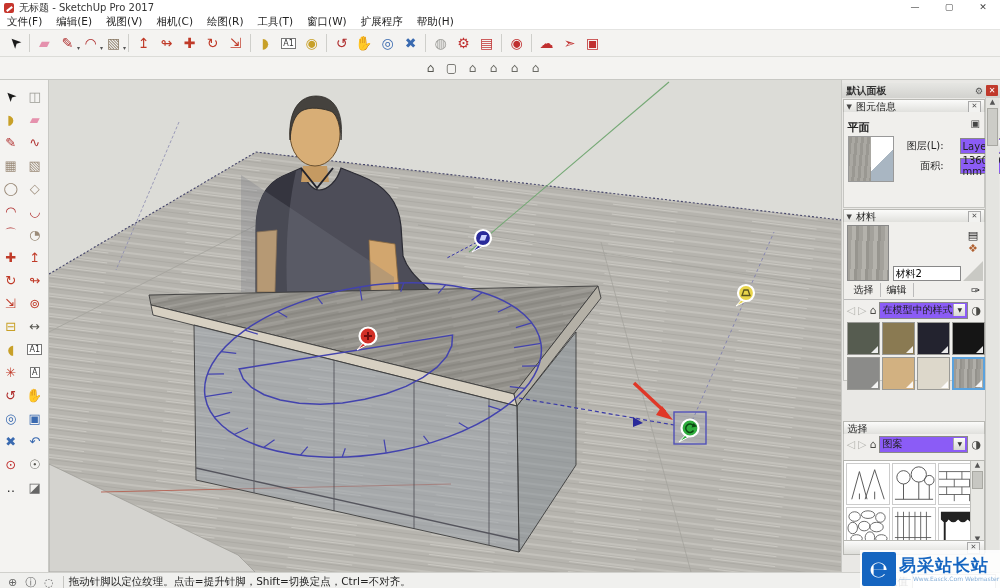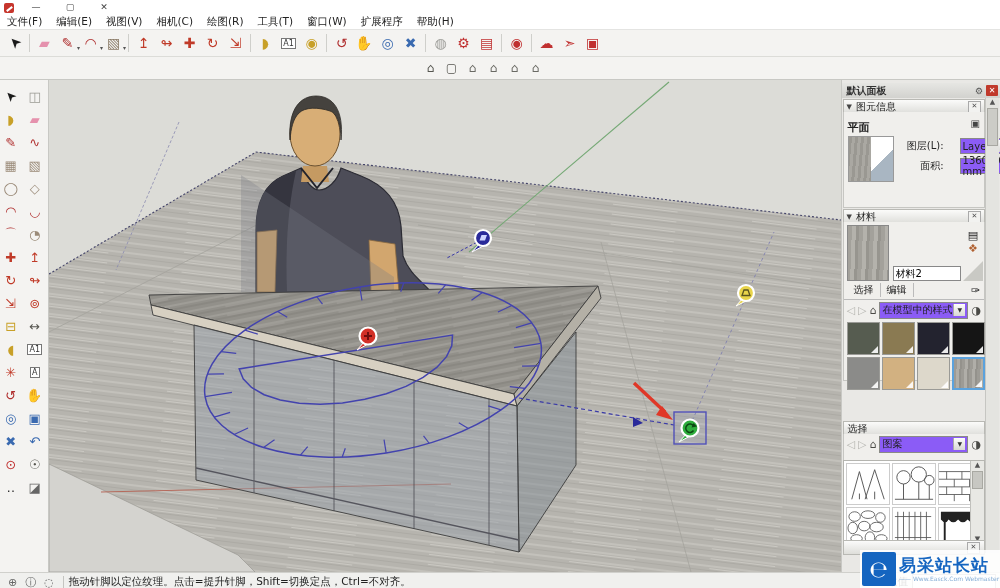--- a/index.html
+++ b/index.html
@@ -85,20 +85,21 @@
   .wtxt .t1{font-size:17px;font-weight:bold;color:#1565c0;letter-spacing:1px;}
   .wtxt .t2{font-size:6px;color:#86aed6;margin-top:2px;}
 </style>
 </head>
 <body>
 
 <div id="app">
 
   <div class="titlebar">
     <span class="app-icon"></span>
+    <span class="title">无标题 - SketchUp Pro 2017</span>
     <span class="wctrl">
       <span class="wbtn">—</span>
       <span class="wbtn">▢</span>
       <span class="wbtn">✕</span>
     </span>
   </div>
 
   <div class="menubar" id="menubar">
       <span>文件(F)</span>
       <span>编辑(E)</span>

